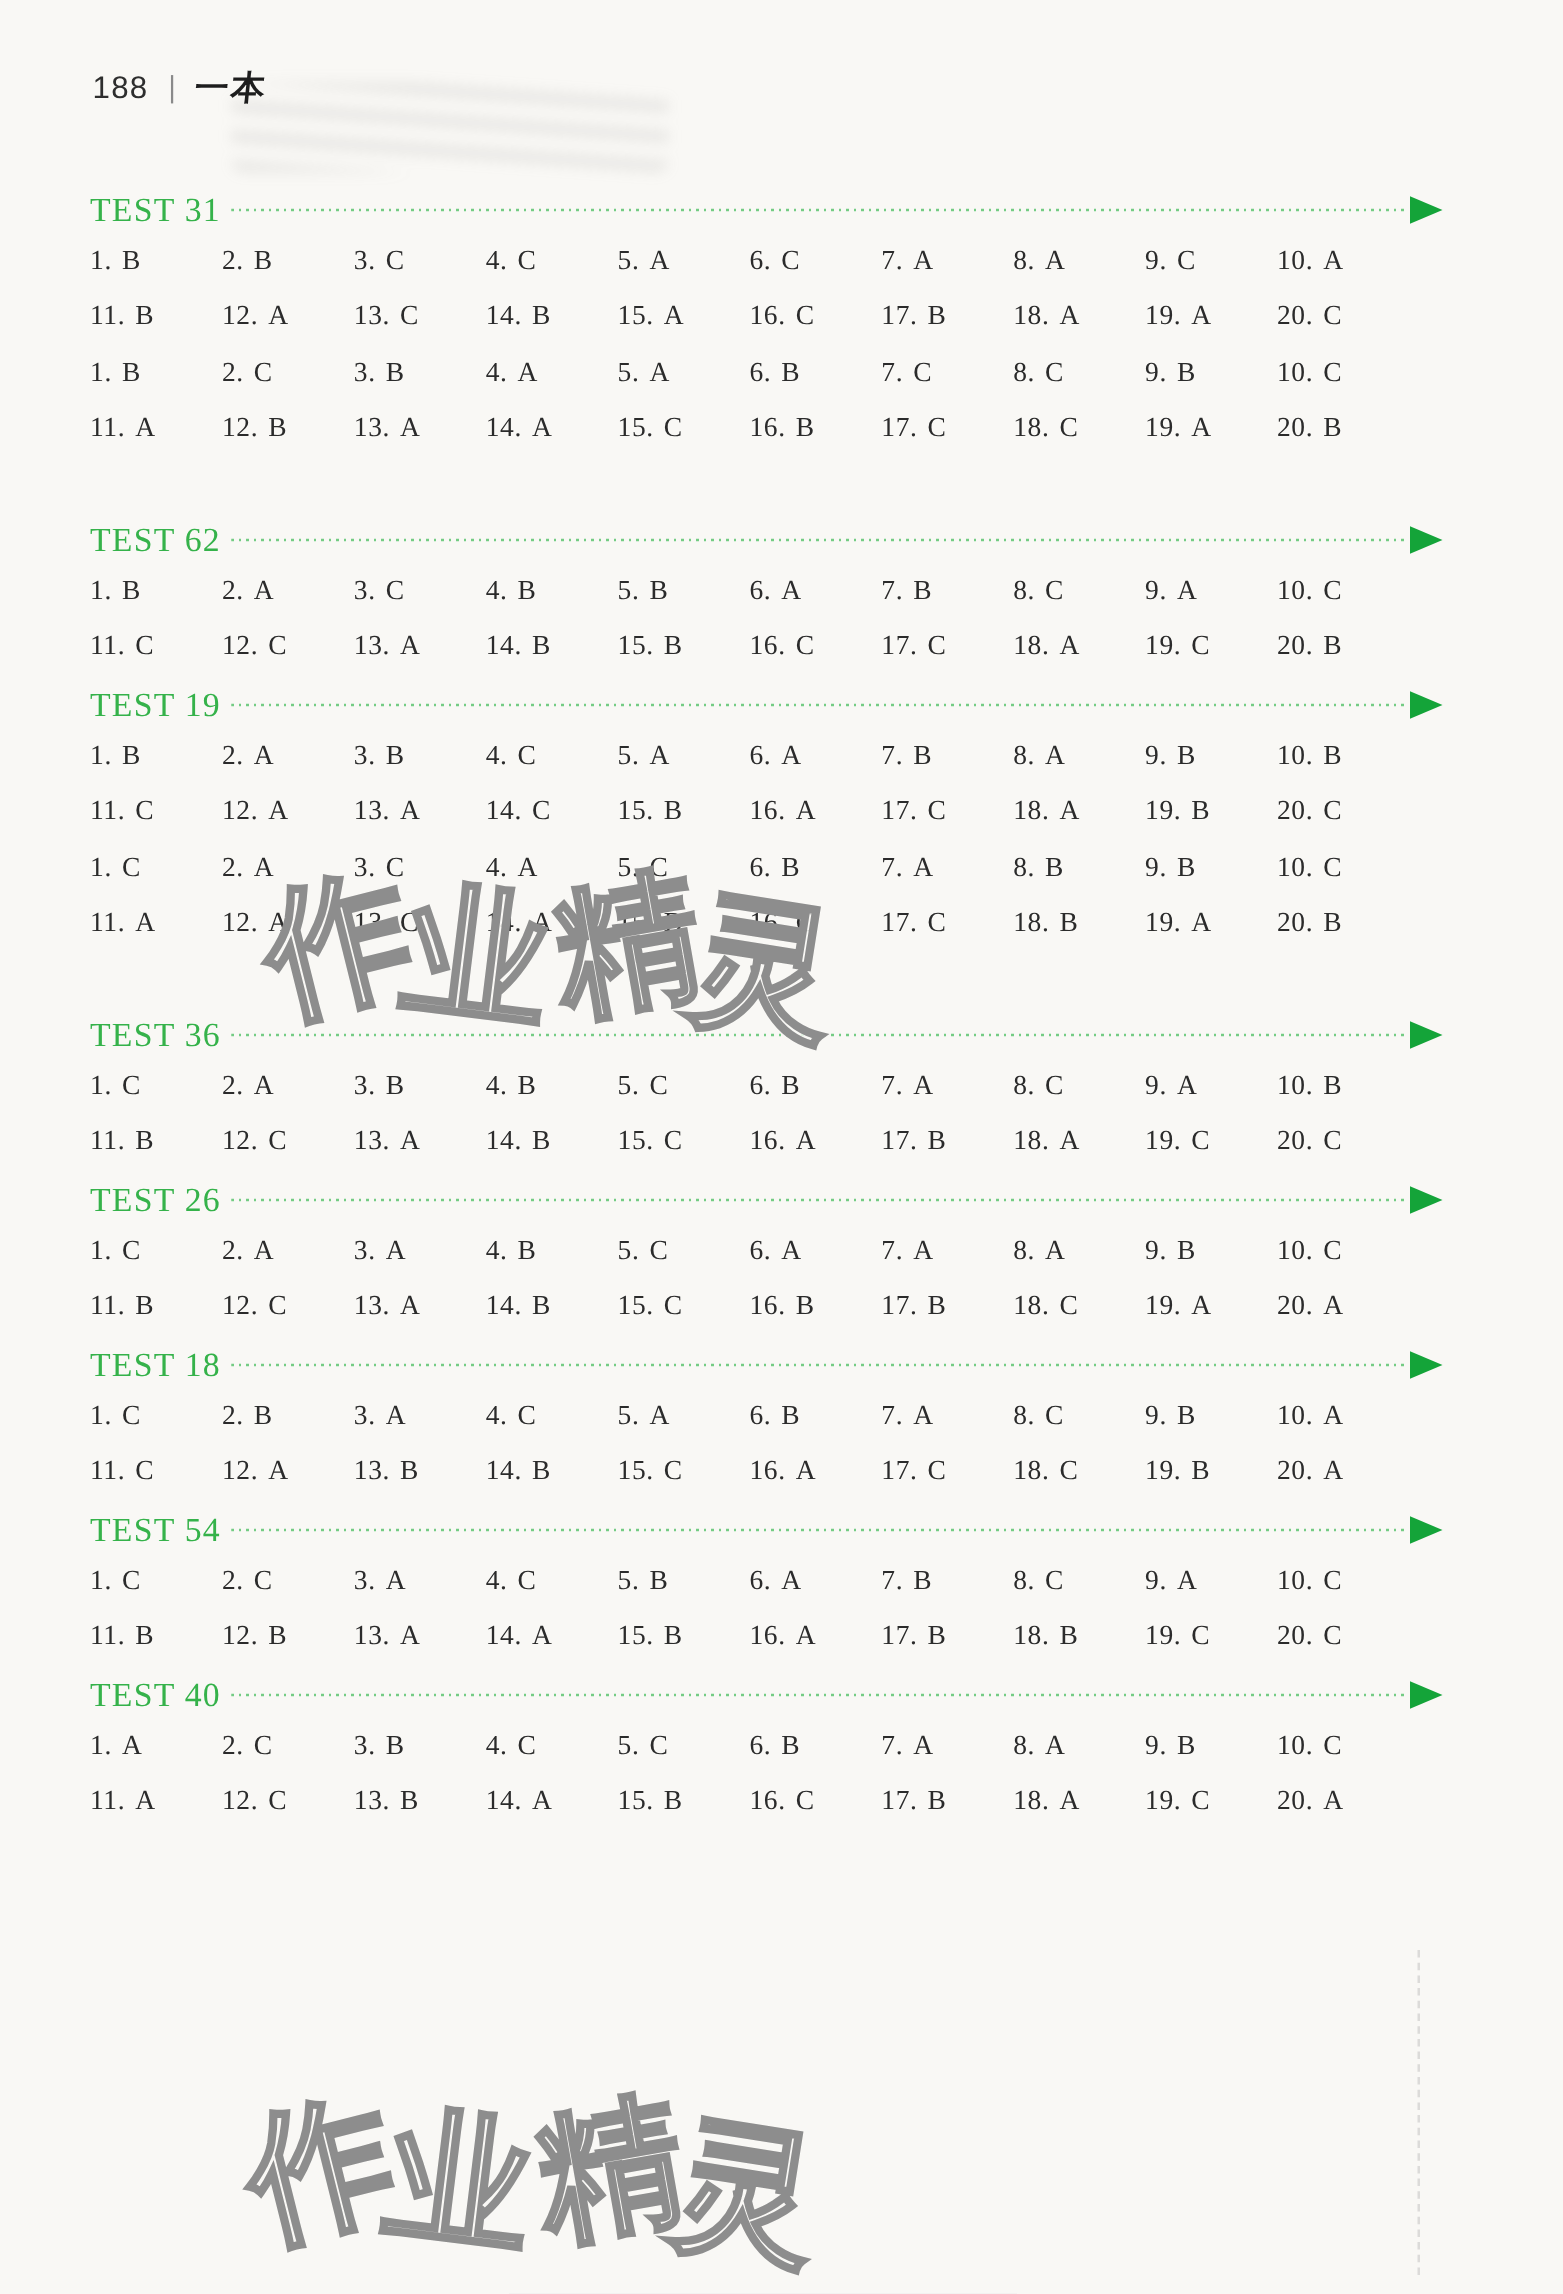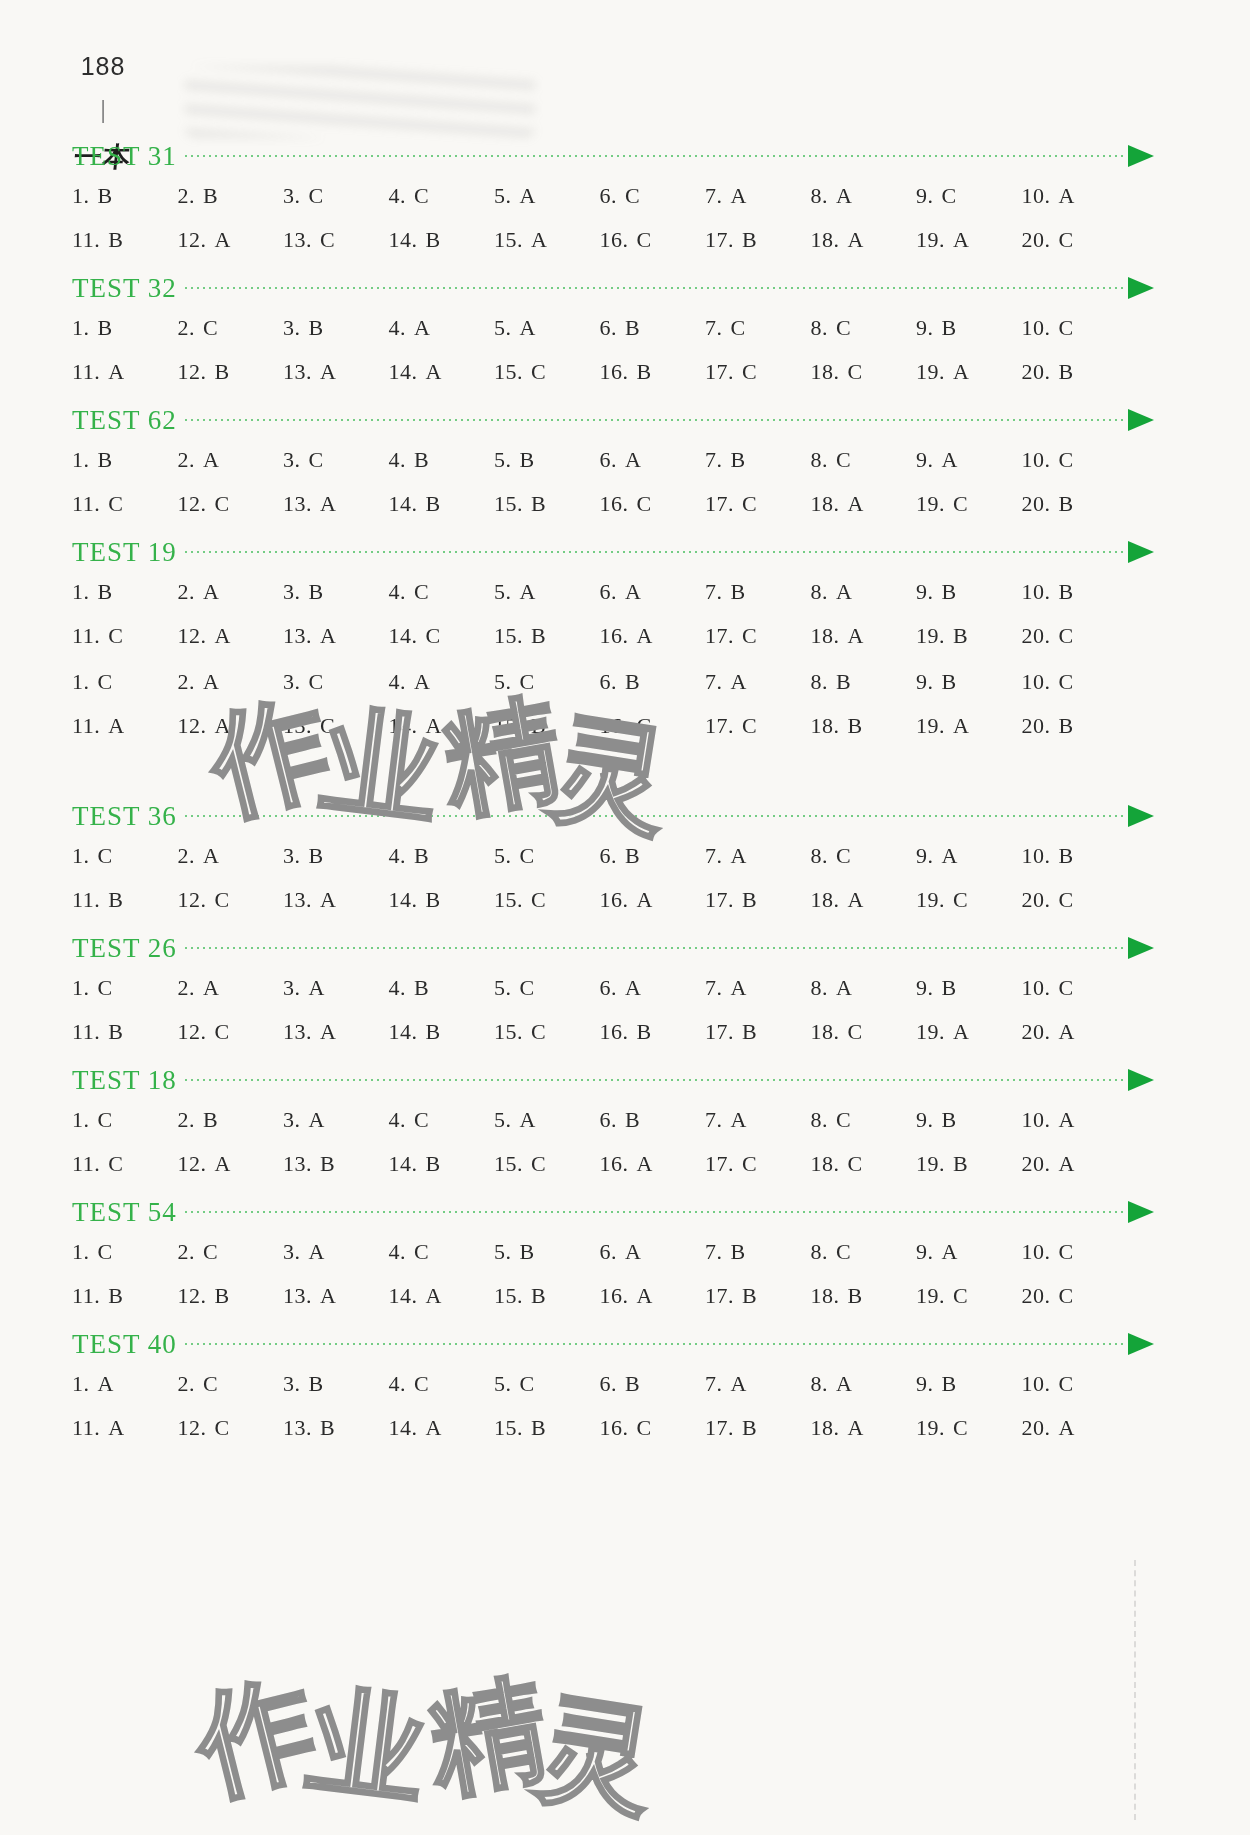--- a/index.html
+++ b/index.html
@@ -10,42 +10,41 @@
     background:#f9f8f5;
     overflow:hidden;
     font-family:"Liberation Serif","DejaVu Serif",serif;
     color:#2b2b2b;
   }
   
   .page-header {
     position:absolute; left:74px; top:52px;
     display:flex; align-items:center; gap:16px;
     font-family:"Liberation Sans","DejaVu Sans",sans-serif;
-    flex-direction:column;
   }
   .page-number { font-size:25px; color:#2e2e2e; letter-spacing:1px; }
   .header-divider { font-size:22px; color:#8a8a8a; font-weight:300; transform:scaleY(1.1); }
   .brand {
     font-size:27px; font-weight:bold; color:#1d1d1d;
     font-family:"DejaVu Sans","Liberation Sans",sans-serif;
     transform:skewX(-6deg);
     letter-spacing:2px;
   }
   
   .ghost-artifact {
     position:absolute; left:185px; top:66px; width:350px; height:72px;
     background:repeating-linear-gradient(4deg, rgba(140,140,140,0.14) 0 10px, rgba(0,0,0,0) 10px 24px);
     filter:blur(5px); border-radius:10px;
   }
   .edge-artifact {
     position:absolute; left:1134px; top:1560px; height:260px; width:0;
     border-left:2px dashed rgba(120,120,120,0.22);
   }
   
-  .tests { position:absolute; left:72px; top:138px; width:1082px; }
+  .tests { position:absolute; left:72px; top:150px; width:1082px; }
   .test { height:112px; margin-bottom:20px; }
   .test-header { height:36px; display:flex; align-items:center; }
   .test-title {
     font-size:27px; color:#35b24a; letter-spacing:1px;
     white-space:nowrap; line-height:1;
   }
   .dotline {
     flex:1; height:2px; margin:0 4px 0 8px;
     background:repeating-linear-gradient(90deg, #74cc84 0 2px, rgba(0,0,0,0) 2px 6px);
   }
@@ -178,25 +177,20 @@
             <span class="l">A</span>
           </span>
           <span class="ans">
             <span class="n">20.</span>
             <span class="l">C</span>
           </span>
         </div>
   </section>
 
   <section class="test">
-    <div class="test-header">
-      <span class="test-title">TEST 32</span>
-      <span class="dotline"></span>
-      <span class="arrow"></span>
-    </div>
     <div class="answers">
           <span class="ans">
             <span class="n">1.</span>
             <span class="l">B</span>
           </span>
           <span class="ans">
             <span class="n">2.</span>
             <span class="l">C</span>
           </span>
           <span class="ans">

